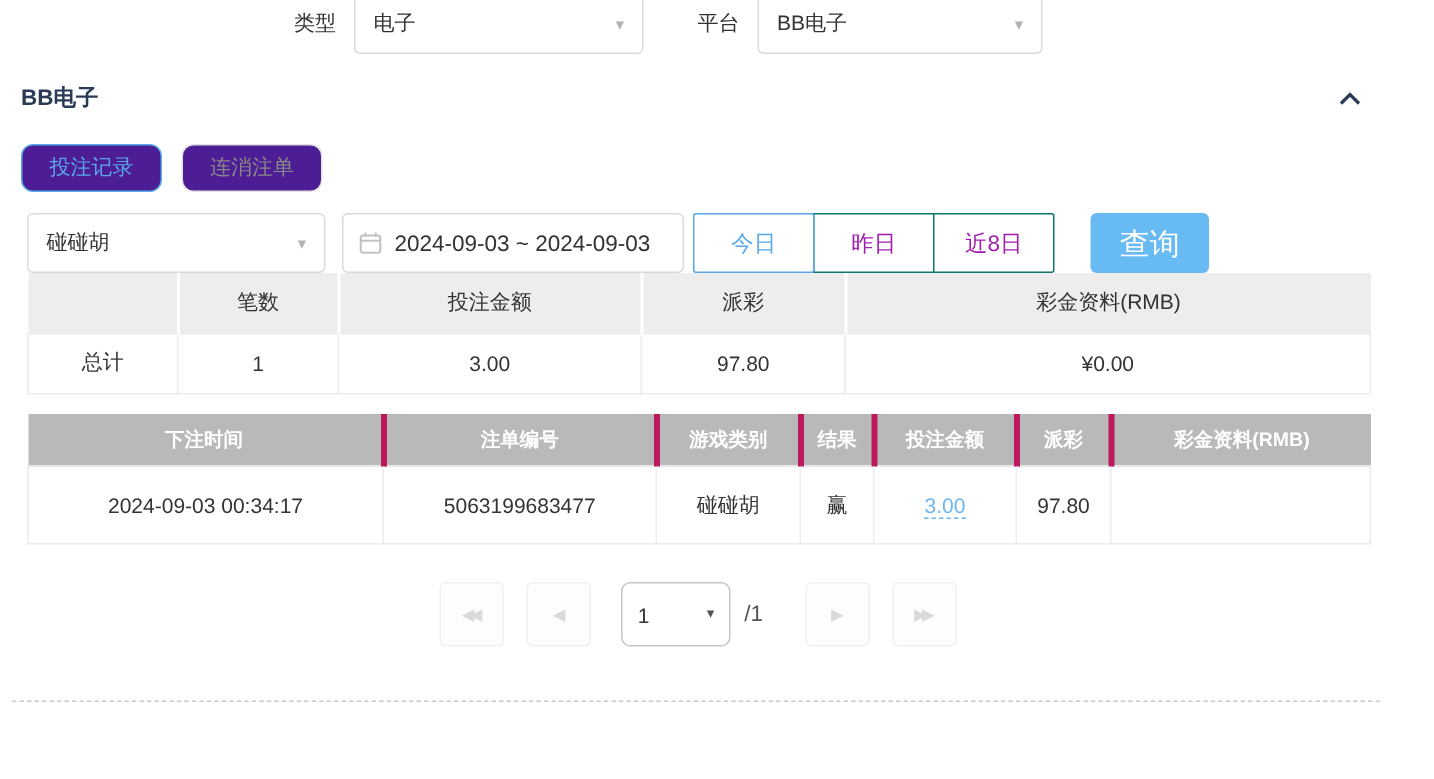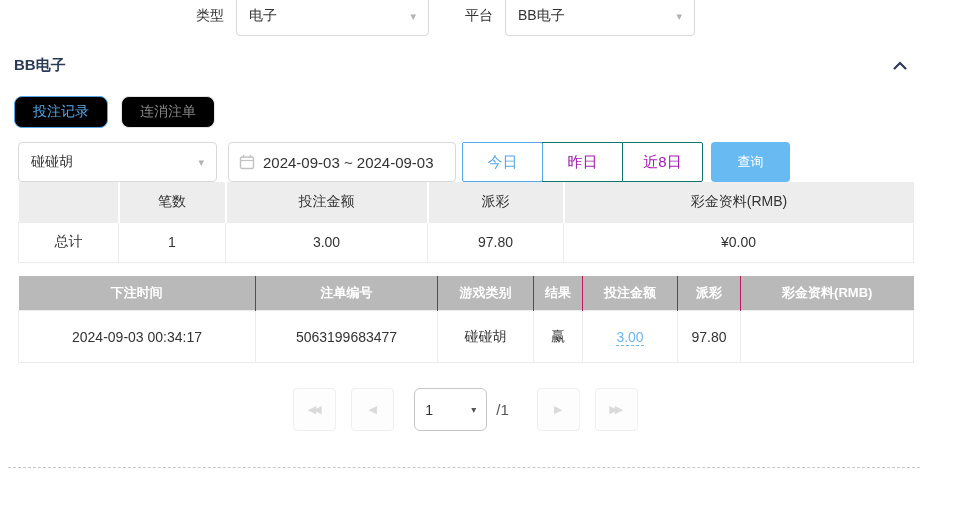--- a/index.html
+++ b/index.html
@@ -17,50 +17,50 @@
   .gap36 { margin-left:36px; }
 
   
   .section-header { display:flex; align-items:center; justify-content:space-between;
     padding:0 46px 0 14px; margin-top:19px; }
   .section-title { font-size:15px; font-weight:bold; color:#2b3b55; }
   .collapse-btn { background:none; border:none; cursor:pointer; padding:2px; line-height:0; }
 
   
   .tabs-row { display:flex; gap:13px; margin:21px 0 0 14px; }
-  .tab { height:32px; padding:0 18px; border-radius:8px; background:#000000; cursor:pointer;
+  .tab { height:32px; padding:0 18px; border-radius:8px; background:#4c1d95; cursor:pointer;
     border:1px solid #e3e3e3; color:#888; font-size:14px; display:flex; align-items:center; }
   .tab.active { border-color:#58a8e8; color:#58a8e8; }
 
   
   .filter-row { display:flex; align-items:center; margin:14px 0 0 18px; }
   .sel-game { width:199px; }
   .date-input { width:228px; height:40px; margin-left:11px; border:1px solid #d9d9d9; border-radius:4px;
     display:flex; align-items:center; padding:0 10px; cursor:pointer; }
   .date-input .cal { margin-right:8px; line-height:0; }
   .date-text { color:#333; font-size:15px; }
   .seg-group { display:flex; margin-left:6px;border-radius:13px; }
   .seg { width:81px; height:40px; background:#fff; border:1px solid #0f766e; margin-left:-1px;
     color:#a21caf; font-size:15px; cursor:pointer; }
   .seg:first-child { margin-left:0; border-radius:2px 0 0 2px; }
   .seg:last-child { border-radius:0 2px 2px 0; }
   .seg.active { border:1px solid #58a8e8; color:#58a8e8; position:relative; z-index:2; border-radius:2px; }
-  .query-btn { width:79px; height:40px; margin-left:8px; background:#68bbf2; color:#fff;
-    border:none; border-radius:4px; font-size:13px; cursor:pointer;text-align:center; }
+  .query-btn { width:79px; height:40px; margin-left:24px; background:#68bbf2; color:#fff;
+    border:none; border-radius:4px; font-size:20px; cursor:pointer;text-align:center; }
 
   
   table { border-collapse:collapse; table-layout:fixed; width:895px; margin-left:18px; }
   .summary-table { }
   .summary-table th { background:#ededed; height:40px; font-weight:normal; font-size:14px; color:#333;
     border-left:2px solid #fff; text-align:center; }
   .summary-table th:first-child { border-left:none; }
   .summary-table td { height:40px; border:1px solid #ececec; text-align:center; font-size:14px; }
   .detail-table { margin-top:13px; }
   .detail-table th { background:#b9b9b9; color:#fff; height:35px; font-weight:bold; font-size:13px;
-    border-left:1px solid #be185d; text-align:center; }
+    border-left:4px solid #be185d; text-align:center; }
   .detail-table th:first-child { border-left:none; }
   .detail-table td { height:52px; border:1px solid #ececec; text-align:center; font-size:14px; }
   .amount-link { color:#6db6f0; text-decoration:none; border-bottom:1px dashed #6db6f0; cursor:pointer; }
 
   
   .pagination { width:895px; margin-left:18px; margin-top:25px; display:flex; align-items:center; justify-content:center; }
   .pg-btn { width:43px; height:43px; border:1px solid #f0f0f0; border-radius:4px; background:#fdfdfd;
     color:#dadada; cursor:pointer; font-size:11px; display:flex; align-items:center; justify-content:center; }
   .pg-btn .dbl { letter-spacing:-3px; margin-right:3px; }
   .pg-gap { margin-left:15px; }

